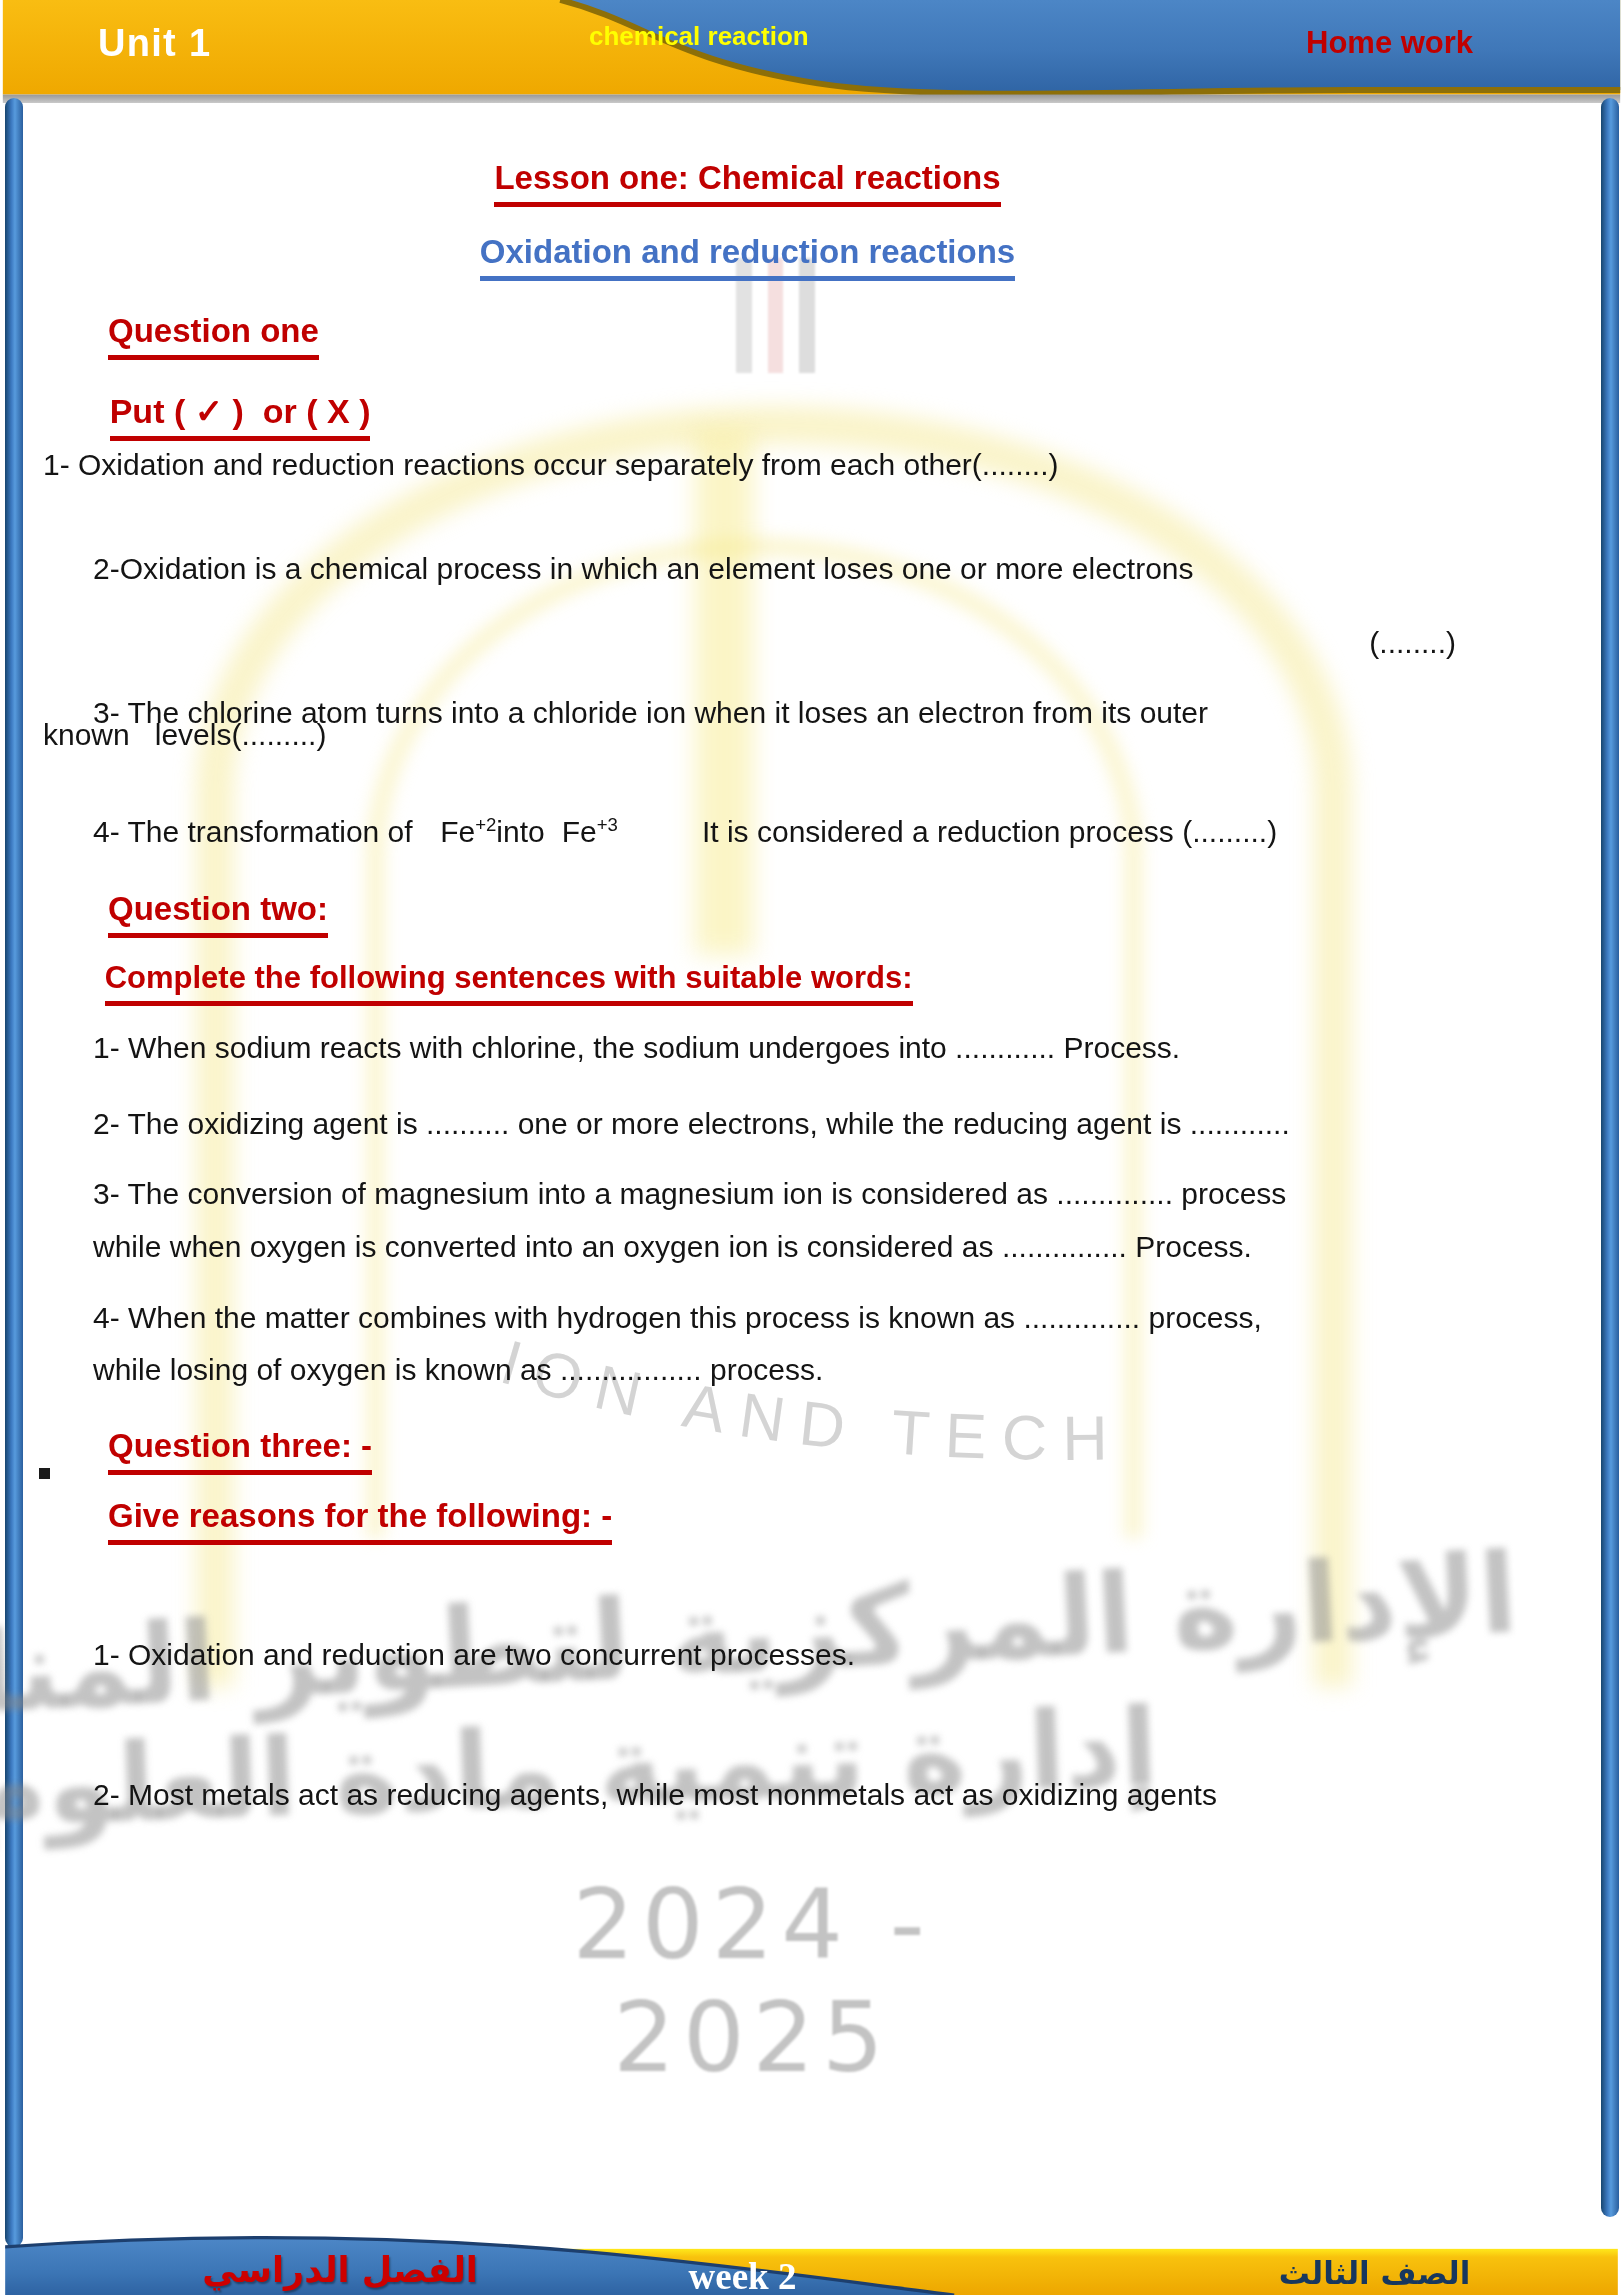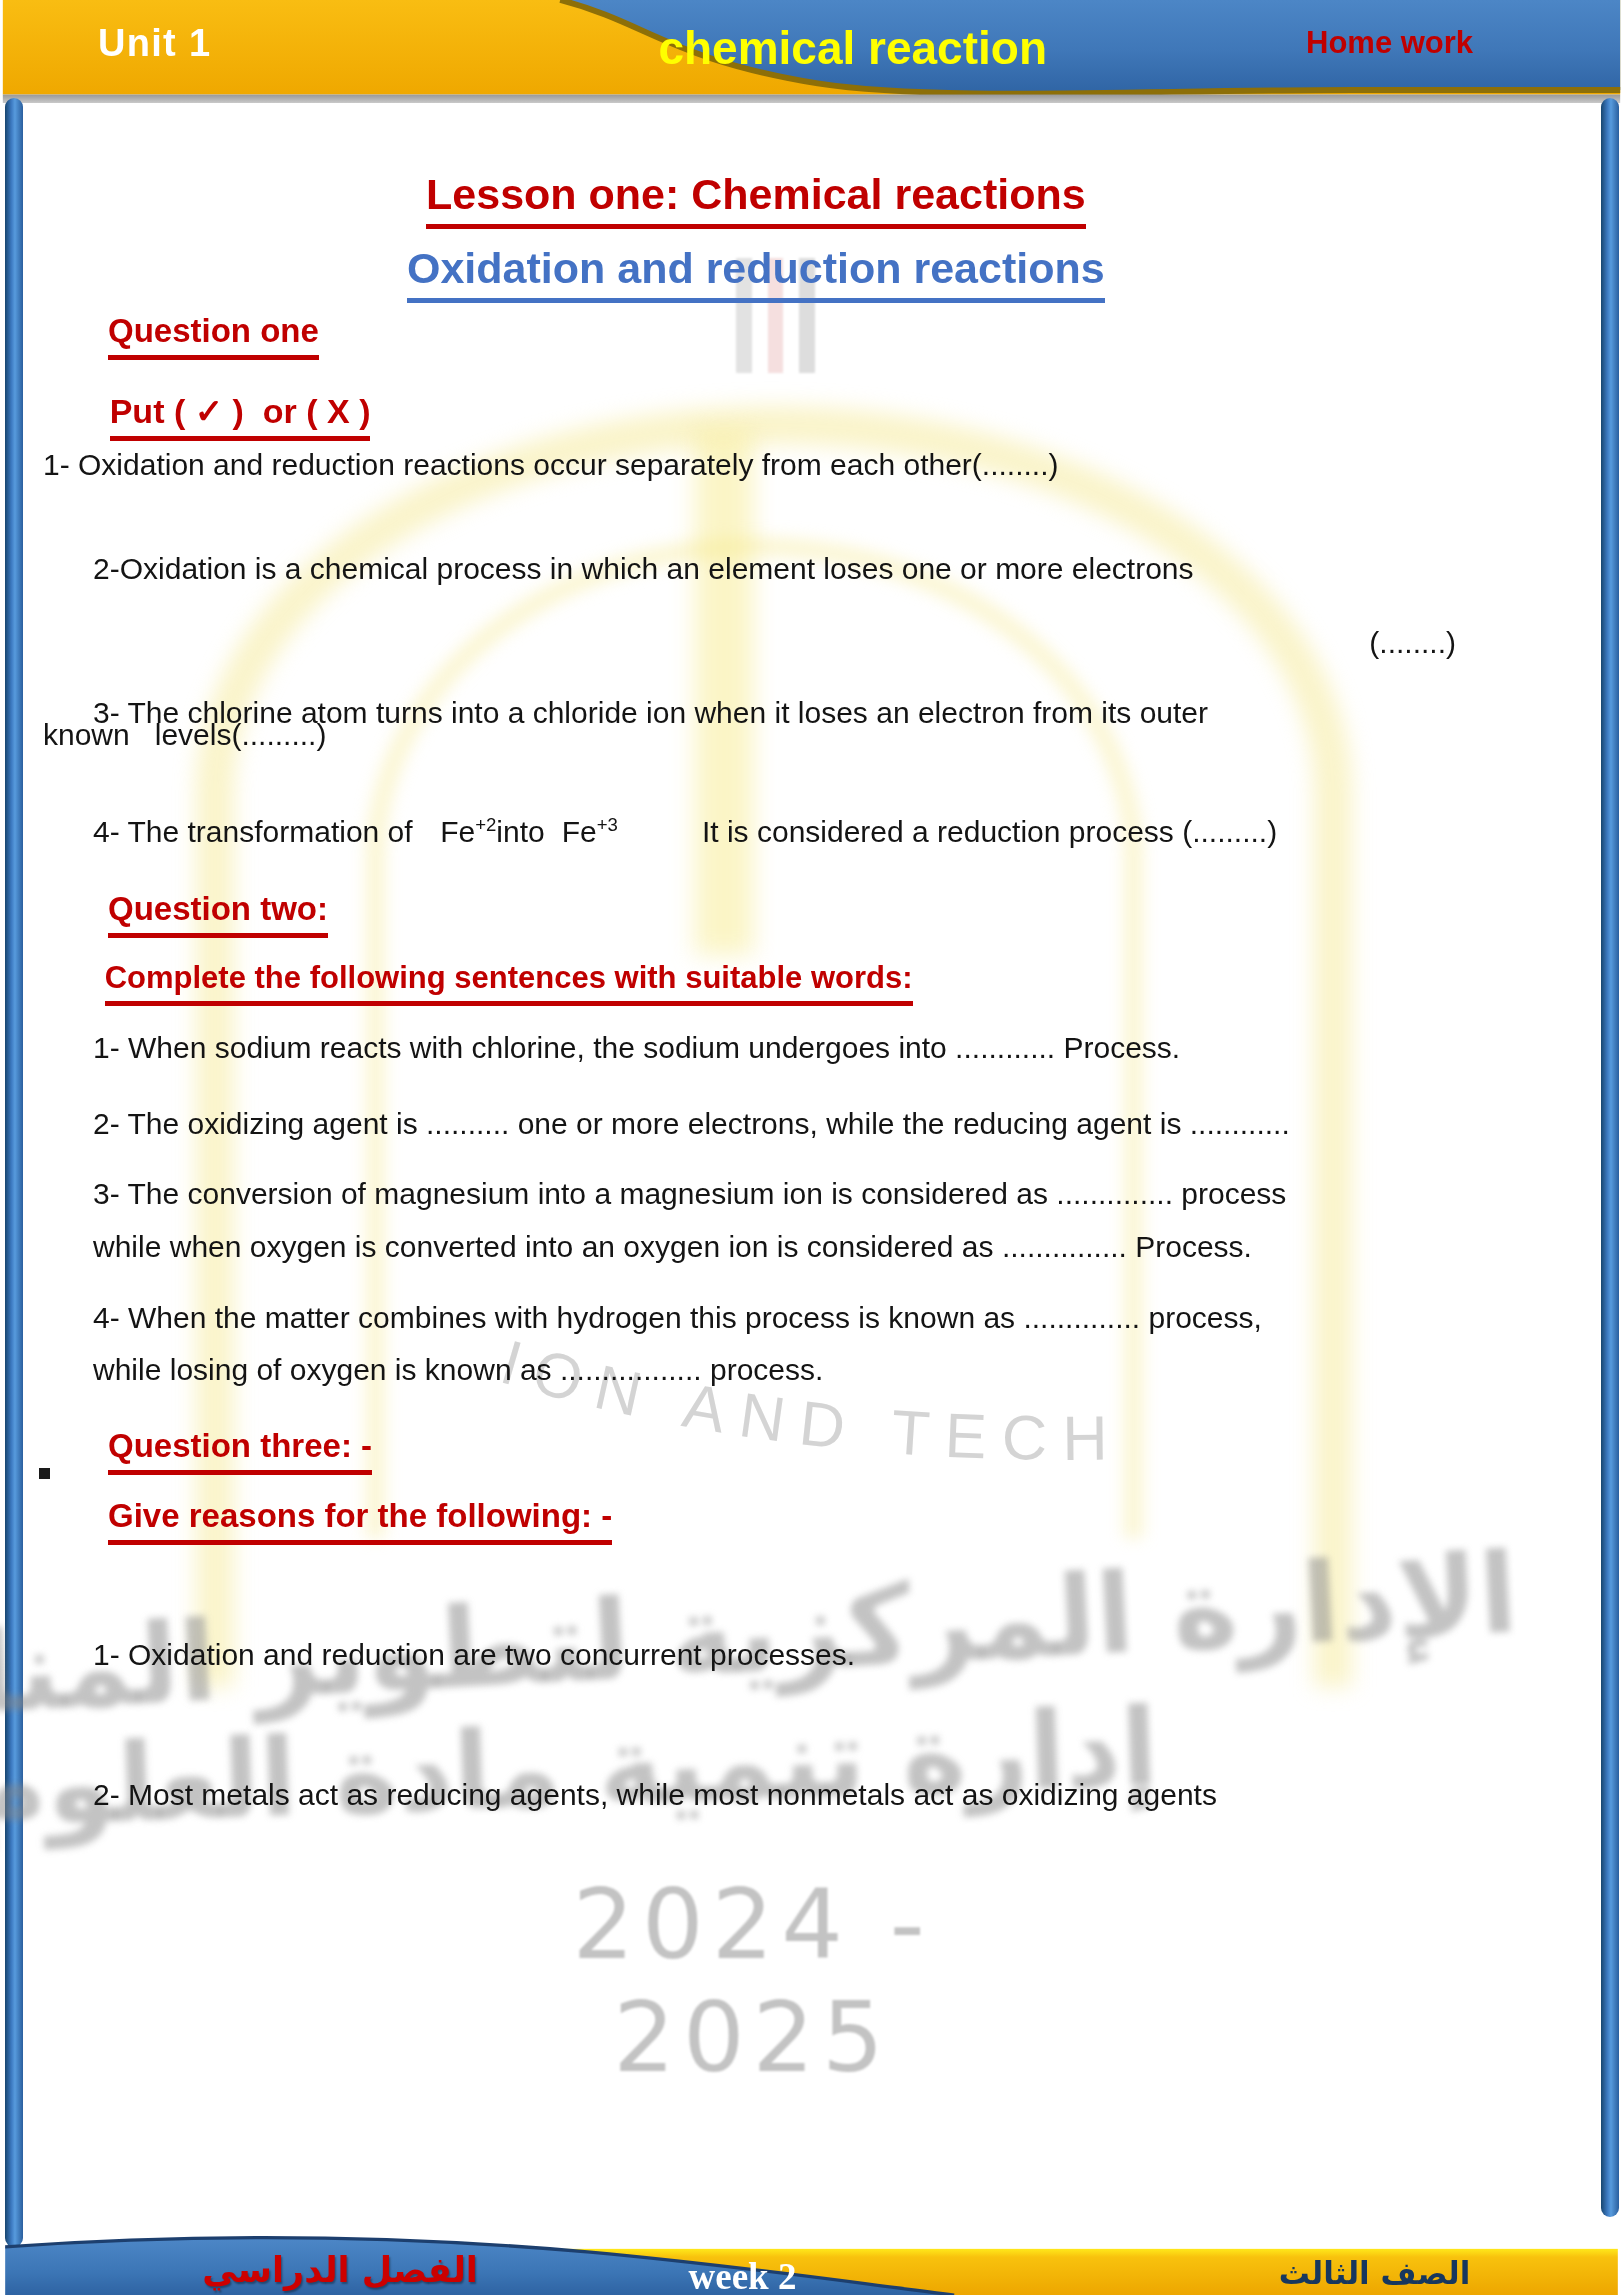--- a/index.html
+++ b/index.html
@@ -5,21 +5,21 @@
   html,body { margin:0; padding:0; background:#ffffff; }
   .page {
     position:relative; width:1623px; height:2295px; overflow:hidden;
     background:#ffffff; font-family:"Liberation Sans", sans-serif;
   }
   
   .hdr-svg, .ftr-svg { position:absolute; left:0; display:block; }
   .hdr-svg { top:0; }
   .ftr-svg { top:2230px; }
   .hdr-unit { position:absolute; left:98px; top:22px; font-size:38px; font-weight:bold; color:#ffffff; letter-spacing:1.3px; }
-  .hdr-title { position:absolute; left:589px; top:21px; width:458px; text-align:right; font-size:46px; font-weight:bold; color:#ffff00; }
+  .hdr-title { position:absolute; left:589px; top:21px; width:458px; text-align:left; font-size:26px; font-weight:bold; color:#ffff00; }
   .hdr-hw { position:absolute; left:1306px; top:25px; font-size:31px; font-weight:bold; color:#c00000;text-align:right; }
   
   .bar { position:absolute; width:17.7px; border-radius:9.2px;
          background:linear-gradient(90deg,#17456f 0%, #3c79c0 35%, #579bdd 55%, #2a5f9e 100%); }
   .bar-left  { left:5.2px;   top:98px; height:2149px; }
   .bar-right { left:1601px; top:98px; height:2119px; }
   
   .wm { position:absolute; pointer-events:none; z-index:1; }
   .wm-arch-outer { left:196px; top:406px; width:1080px; height:1243px;
       border:38px solid rgba(246,233,150,0.50); border-bottom:none;
@@ -35,21 +35,21 @@
   .wm-ar { font-family:"DejaVu Sans", sans-serif; font-weight:bold; color:rgba(135,135,135,0.5);
       white-space:pre; filter:blur(3.9px); }
   .wm-ar1 { left:144px;  top:1564px; width:1374px; font-size:111px; transform:rotate(-3deg); text-align:center; }
   .wm-ar2 { left:209px;  top:1701px; width:949px; font-size:108px; transform:rotate(-2deg); text-align:center; }
   .wm-years { left:458px; top:1868px; width:589px; text-align:center; font-size:97px; letter-spacing:7.9px;
       color:rgba(158,158,158,0.62); filter:blur(1.3px); font-family:"DejaVu Sans", sans-serif; }
   
   .content { position:absolute; left:0; top:0; z-index:2; }
   .line { position:absolute; left:43px; width:1413px; font-size:30px; color:#141414; white-space:pre; }
   .item { display:flex; }
-  .ctr  { position:absolute; left:0; width:1440px; text-align:center; font-weight:bold; font-size:43px; white-space:pre; }
+  .ctr  { position:absolute; left:0; width:1440px; text-align:center; font-weight:bold; font-size:33px; white-space:pre; }
   .h    { position:absolute; left:53px; font-weight:bold; font-size:33px; color:#c00000; white-space:pre; }
   .red  { color:#c00000; }
   .blue { color:#4472c4; }
   .u { display:inline-block; border-bottom:5.2px solid currentColor; padding-bottom:4.6px; }
   sup { font-size:0.62em; }
   .chem  { margin-left:27.5px; }
   .mid   { }
   .chem2 { margin-left:17px; }
   .tail  { margin-left:84px; }
   .ansline { text-align:right; }

